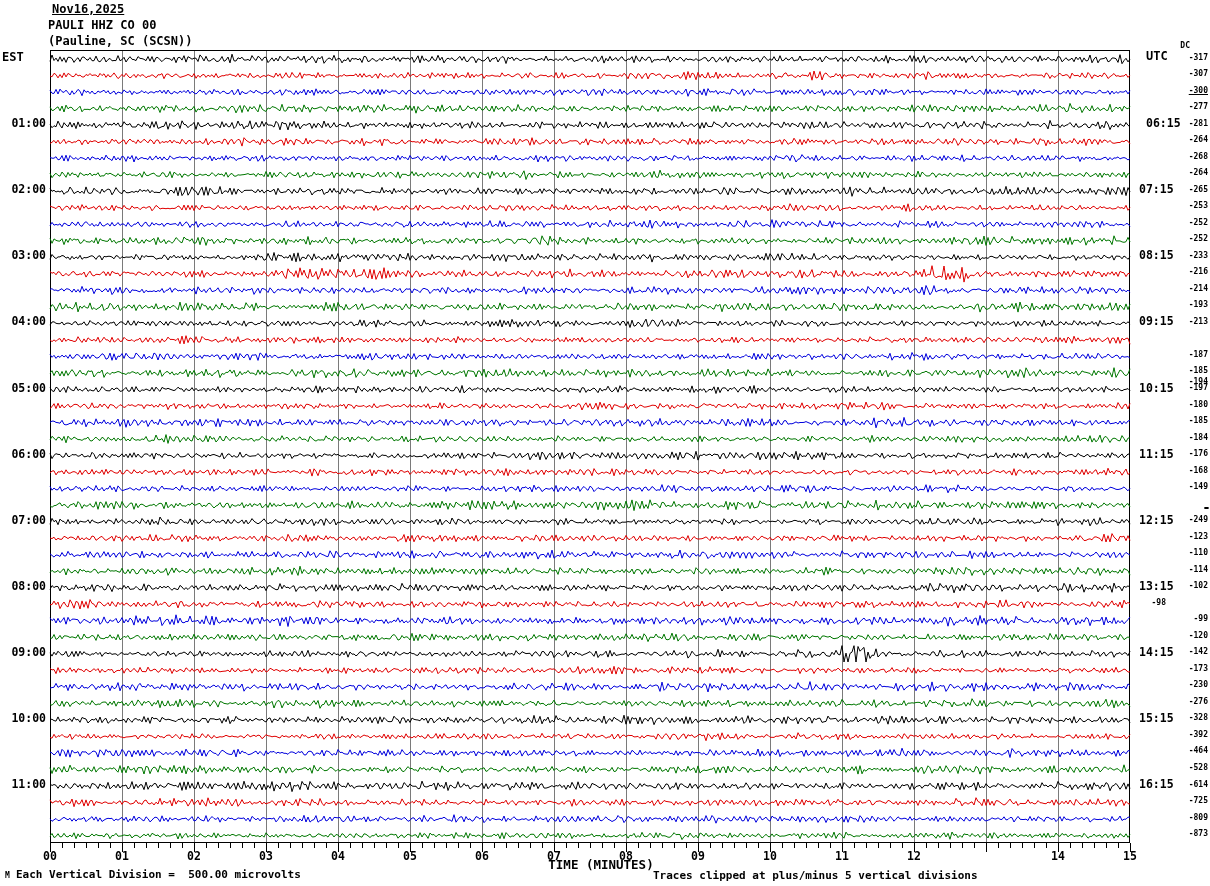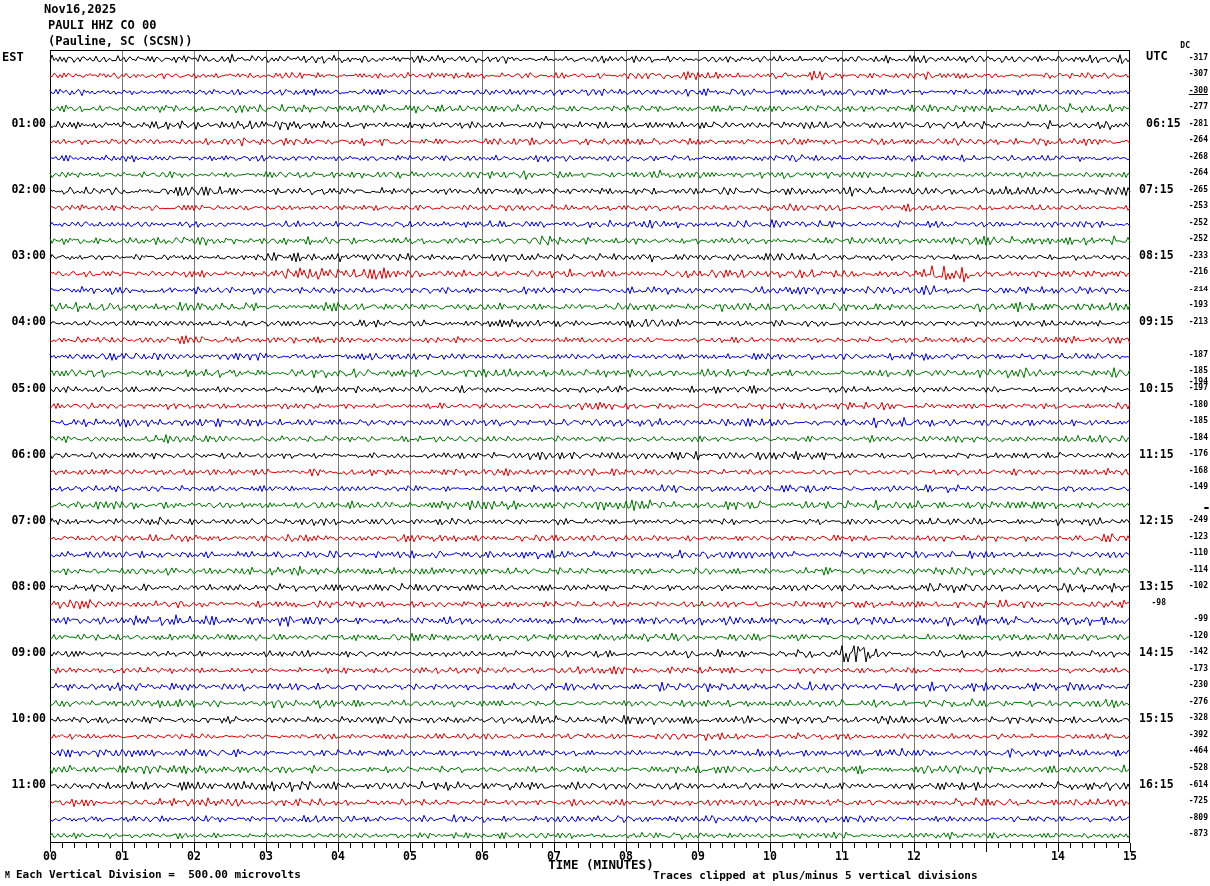--- a/index.html
+++ b/index.html
@@ -6,21 +6,21 @@
   #page{position:relative;width:1210px;height:886px;background:#ffffff;overflow:hidden;
         font-family:"DejaVu Sans Mono","Liberation Mono",monospace;}
   .lbl{position:absolute;font-family:"DejaVu Sans Mono","Liberation Mono",monospace;
        font-weight:bold;color:#000;white-space:pre;line-height:1.1;}
   svg{position:absolute;left:0;top:0;}
 </style>
 </head>
 <body>
 
 <div id="page">
-  <div class="lbl" style="left:44px;top:3px;font-size:12px;">Nov16,2025</div>
+  <div class="lbl" style="left:52px;top:3px;font-size:12px;text-decoration:underline;">Nov16,2025</div>
   <div class="lbl" style="left:48px;top:19px;font-size:12px;">PAULI HHZ CO 00</div>
   <div class="lbl" style="left:48px;top:35px;font-size:12px;">(Pauline, SC (SCSN))</div>
 
   <div class="lbl" style="left:2px;top:51px;font-size:12px;">EST</div>
   <div class="lbl" style="left:1146px;top:50px;font-size:12px;">UTC</div>
   <div class="lbl" style="left:1156px;top:42px;width:34px;text-align:right;font-size:8px;">DC</div>
 
   <div class="lbl" style="left:450px;top:858px;width:302px;text-align:center;font-size:12.5px;">TIME (MINUTES)</div>
   <div class="lbl" style="left:5px;top:872px;font-size:8px;">M</div>
   <div class="lbl" style="left:16px;top:869px;font-size:11px;">Each Vertical Division =  500.00 microvolts</div>
@@ -54,21 +54,21 @@
     <div class="lbl" style="left: 1160px; width: 48px; text-align: right; top: 119.67px; font-size: 8px;">-281</div>
     <div class="lbl" style="left: 1160px; width: 48px; text-align: right; top: 136.191px; font-size: 8px;">-264</div>
     <div class="lbl" style="left: 1160px; width: 48px; text-align: right; top: 152.711px; font-size: 8px;">-268</div>
     <div class="lbl" style="left: 1160px; width: 48px; text-align: right; top: 169.232px; font-size: 8px;">-264</div>
     <div class="lbl" style="left: 1160px; width: 48px; text-align: right; top: 185.753px; font-size: 8px;">-265</div>
     <div class="lbl" style="left: 1160px; width: 48px; text-align: right; top: 202.274px; font-size: 8px;">-253</div>
     <div class="lbl" style="left: 1160px; width: 48px; text-align: right; top: 218.795px; font-size: 8px;">-252</div>
     <div class="lbl" style="left: 1160px; width: 48px; text-align: right; top: 235.316px; font-size: 8px;">-252</div>
     <div class="lbl" style="left: 1160px; width: 48px; text-align: right; top: 251.836px; font-size: 8px;">-233</div>
     <div class="lbl" style="left: 1160px; width: 48px; text-align: right; top: 268.357px; font-size: 8px;">-216</div>
-    <div class="lbl" style="left: 1160px; width: 48px; text-align: right; top: 284.878px; font-size: 8px; font-family: Liberation Mono, monospace;">-214</div>
+    <div class="lbl" style="left: 1160px; width: 48px; text-align: right; top: 284.878px; font-size: 8px;">-214</div>
     <div class="lbl" style="left: 1160px; width: 48px; text-align: right; top: 301.399px; font-size: 8px;">-193</div>
     <div class="lbl" style="left: 1160px; width: 48px; text-align: right; top: 317.92px; font-size: 8px;">-213</div>
     <div class="lbl" style="left: 1160px; width: 48px; text-align: right; top: 334.441px; font-size: 8px; margin-top: 44px;">-194</div>
     <div class="lbl" style="left: 1160px; width: 48px; text-align: right; top: 350.961px; font-size: 8px;">-187</div>
     <div class="lbl" style="left: 1160px; width: 48px; text-align: right; top: 367.482px; font-size: 8px;">-185</div>
     <div class="lbl" style="left: 1160px; width: 48px; text-align: right; top: 384.003px; font-size: 8px;">-197</div>
     <div class="lbl" style="left: 1160px; width: 48px; text-align: right; top: 400.524px; font-size: 8px;">-180</div>
     <div class="lbl" style="left: 1160px; width: 48px; text-align: right; top: 417.045px; font-size: 8px;">-185</div>
     <div class="lbl" style="left: 1160px; width: 48px; text-align: right; top: 433.566px; font-size: 8px;">-184</div>
     <div class="lbl" style="left: 1160px; width: 48px; text-align: right; top: 450.086px; font-size: 8px;">-176</div>

